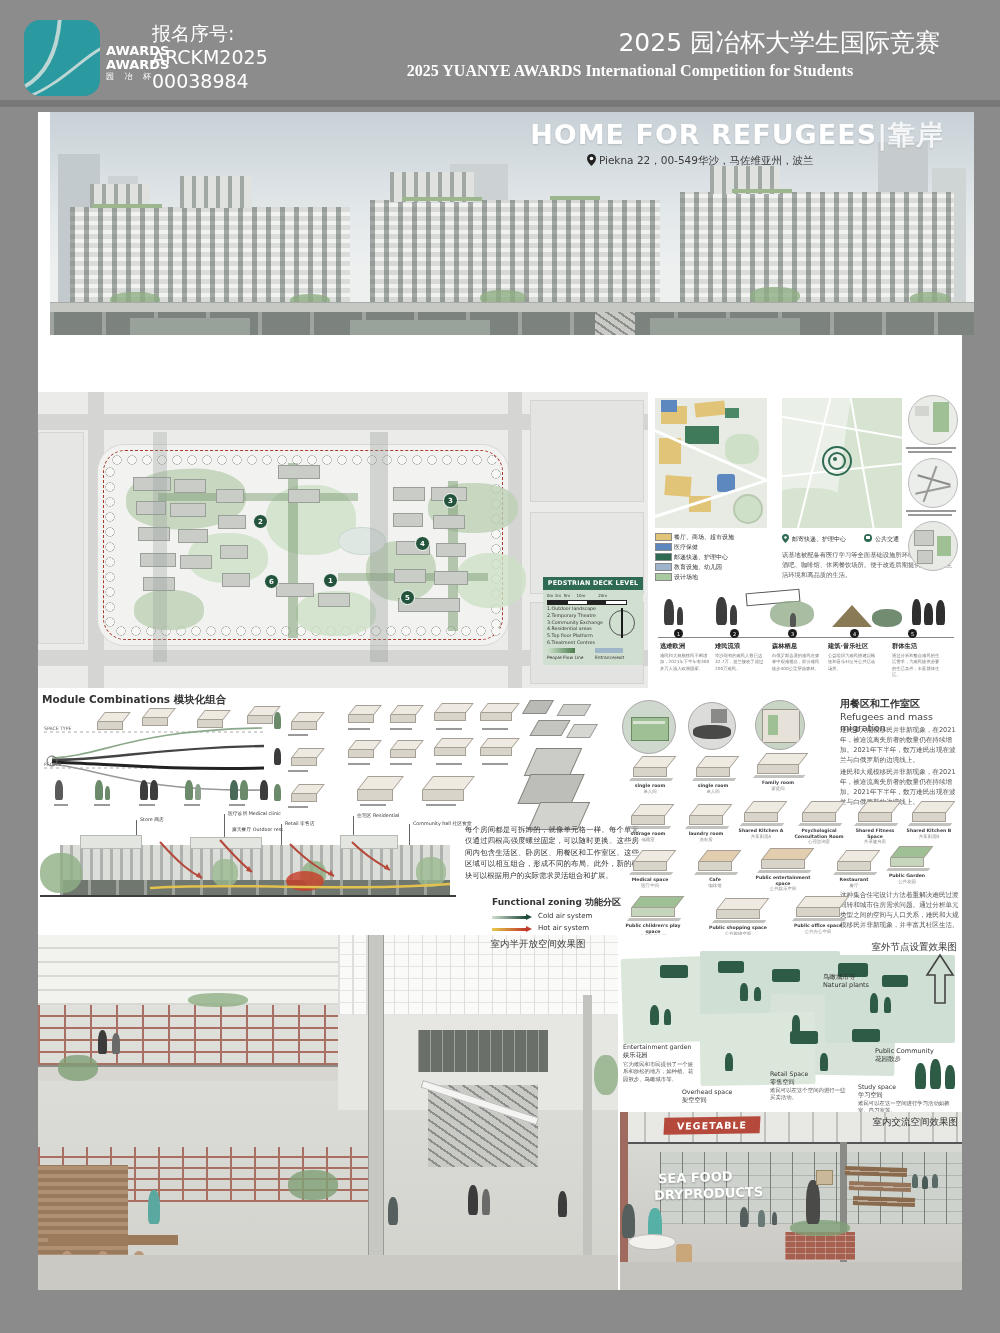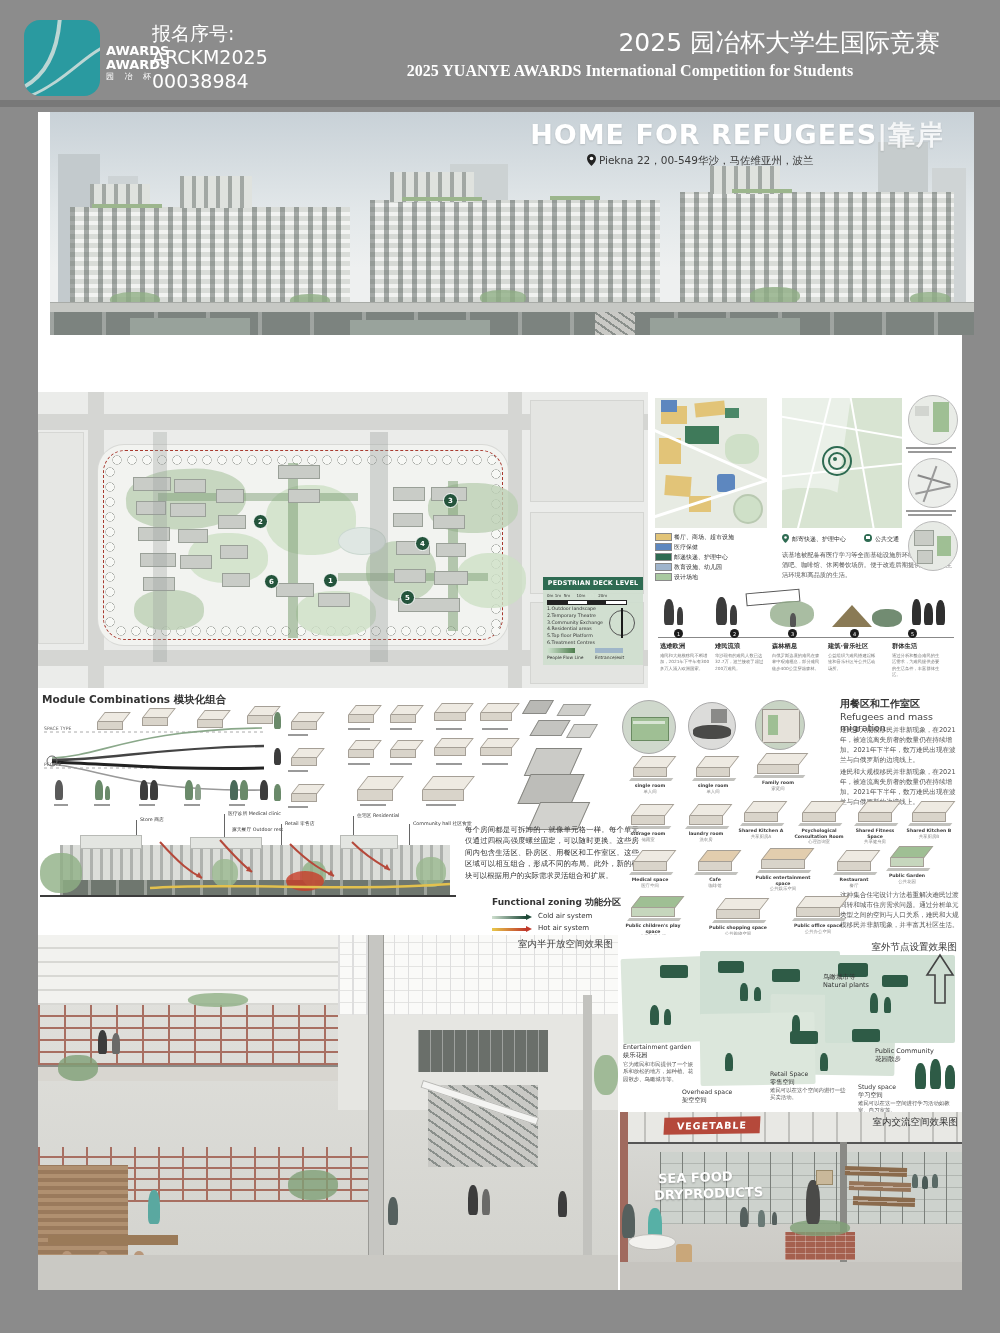--- a/index.html
+++ b/index.html
@@ -671,21 +671,21 @@
     <div class="p" style="left:520px;top:256px;width:9px;height:26px"></div>
 
     <div class="a" style="left:0;top:230px;width:90px;height:125px;background:repeating-linear-gradient(0deg,#b09070 0 4px,#9a7a5c 4px 8px)"></div>
     <div class="a" style="left:10px;top:300px;width:130px;height:10px;background:#9a7a58"></div>
     <div class="ph" style="left:24px;top:316px;width:10px;height:10px;background:#b8977a"></div>
     <div class="ph" style="left:60px;top:316px;width:10px;height:10px;background:#b8977a"></div>
     <div class="ph" style="left:96px;top:316px;width:10px;height:10px;background:#b8977a"></div>
     <div class="a" style="left:60px;top:330px;width:44px;height:13px;border-radius:50%;background:#eceae6;border:1px solid #c2c0bc"></div>
     <div class="a" style="left:0;top:320px;width:580px;height:35px;background:#cac9c4"></div>
 
-    <div class="tx" style="left:425px;top:3px;width:150px;text-align:right;font-size:9.5px;color:#3a3a3a">室内半开放空间效果图</div>
+    <div class="tx" style="left:425px;top:3px;width:150px;text-align:center;font-size:9.5px;color:#3a3a3a">室内半开放空间效果图</div>
   </div>
 
   <div class="panel" style="left:620px;top:935px;width:342px;height:177px;overflow:hidden">
     <div class="tx" style="left:225px;top:6px;width:112px;text-align:right;font-size:9.5px;color:#333">室外节点设置效果图</div>
 
     <div class="panelgreen" style="left:2px;top:22px;width:115px;height:85px;background:#dce7dc;transform:rotate(-2deg)"></div>
     <div class="panelgreen" style="left:80px;top:16px;width:140px;height:80px;background:#cfdfd3"></div>
     <div class="panelgreen" style="left:150px;top:60px;width:125px;height:80px;background:#d7e3d8;transform:rotate(1deg)"></div>
     <div class="panelgreen" style="left:205px;top:20px;width:130px;height:88px;background:#cfdfd3"></div>
     <div class="panelgreen" style="left:80px;top:78px;width:115px;height:72px;background:#dce7dc;transform:rotate(-1deg)"></div>

